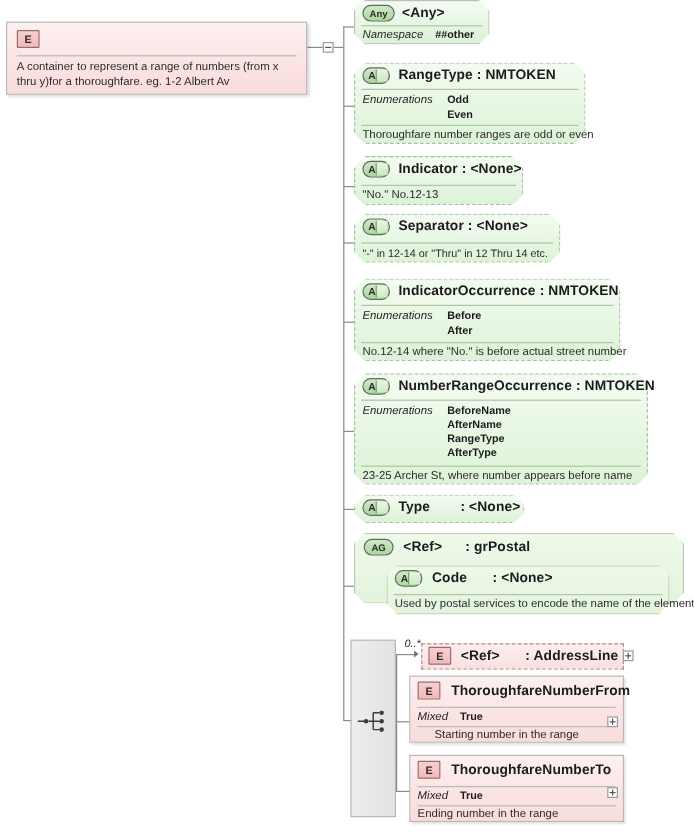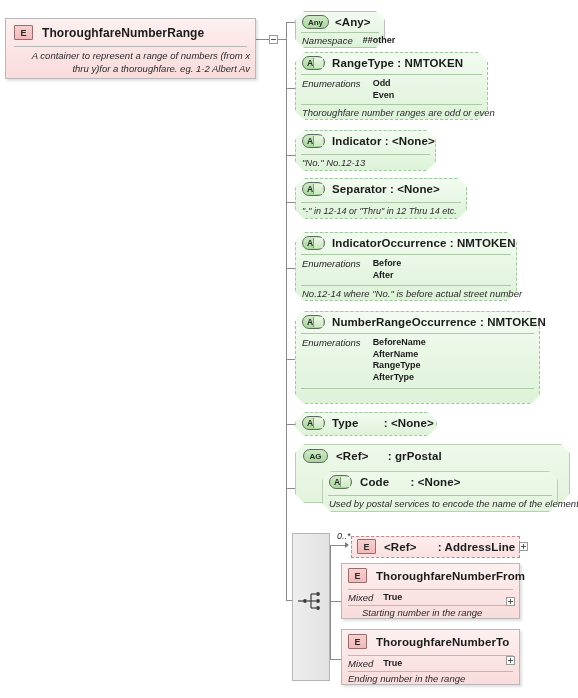--- a/index.html
+++ b/index.html
@@ -69,22 +69,22 @@
             background:linear-gradient(180deg,#cfe9c6,#a9d79c);font-size:8px;}
   .badge.ANY{width:27px;height:14px;border:1px solid #5d6b5d;border-radius:7px;
              background:linear-gradient(180deg,#cfe9c6,#a9d79c);font-size:8px;}
 
   
   .rule{position:absolute;height:0;border-top:1px solid #b9b9b9;}
   .rule.g{border-top:1px solid #aac9a4;}
   .row{position:absolute;display:flex;align-items:flex-start;font-size:9.5px;color:#1f1f1f;white-space:nowrap;}
   .rkey{font-style:italic;font-size:9.5px;color:#252525;}
   .rval{font-weight:bold;font-size:9px;color:#1b1b1b;line-height:11.5px;}
-  .doc{position:absolute;font-style:italic;font-size:9.5px;color:#2b2b2b;
-       line-height:12.5px;white-space:nowrap;text-align:right;}
+  .doc{position:absolute;font-size:9.5px;color:#2b2b2b;
+       line-height:12.5px;white-space:nowrap;}
   .doc.wrap{white-space:normal;}
 
   
   .ln{position:absolute;background:#8a8a8a;}
   .ln.h{height:1px;}
   .ln.v{width:1px;}
   .arrow{position:absolute;width:0;height:0;border-top:3px solid transparent;
          border-bottom:3px solid transparent;border-left:4px solid #7a7a7a;}
 
   .pmbox{position:absolute;width:9px;height:9px;box-sizing:border-box;
@@ -117,27 +117,26 @@
   <div class="ln h" style="left:286px;top:268px;width:9px;"></div>
   <div class="ln h" style="left:286px;top:359px;width:9px;"></div>
   <div class="ln h" style="left:286px;top:424px;width:9px;"></div>
   <div class="ln h" style="left:286px;top:488px;width:9px;"></div>
   <div class="ln h" style="left:286px;top:600px;width:9px;"></div>
 
   <div class="node el" style="left:5px;top:18px;width:251px;height:61px;">
     <div class="nbox"></div>
     <div class="hdr" style="left:9px;top:7px;">
       <span class="badge E">E</span>
-      <span class="ttl" style="margin-left:9px;font-size:12px;">ThoroughfareNumberRange</span>
     </div>
     <div class="rule" style="left:9px;right:9px;top:28px;"></div>
     <div class="doc wrap" style="left:9px;top:32px;width:236px;">A container to represent a range of numbers (from x thru y)for a thoroughfare. eg. 1-2 Albert Av</div>
   </div>
 
-  <div class="node any oct" style="left:295px;top:11px;width:90px;height:37px;">
+  <div class="node any oct" style="left:295px;top:0;width:113px;height:37px;">
     <div class="nbox"></div>
     <div class="hdr" style="left:7px;top:4px;">
       <span class="badge ANY">Any</span>
       <span class="ttl" style="margin-left:6px;text-align:center;">&lt;Any&gt;</span>
     </div>
     <div class="rule g" style="left:6px;right:6px;top:21px;"></div>
     <div class="row" style="left:7px;top:24px;">
       <span class="rkey">Namespace</span>
       <span class="rval" style="margin-left:10px;">##other</span>
     </div>
@@ -244,20 +243,21 @@
     <div class="row" style="left:7px;top:26px;">
       <span class="rkey">Enumerations</span>
       <span style="display:inline-block;margin-left:12px;">
         <span class="rval" style="display:block;">BeforeName</span>
         <span class="rval" style="display:block;">AfterName</span>
         <span class="rval" style="display:block;">RangeType</span>
         <span class="rval" style="display:block;">AfterType</span>
       </span>
     </div>
     <div class="rule g" style="left:6px;right:6px;top:77px;"></div>
+    <div class="doc" style="left:7px;top:80px;">23-25 Archer St, where number appears before name</div>
   </div>
 
   <div class="node at oct" style="left:295px;top:412px;width:142px;height:24px;">
     <div class="nbox"></div>
     <div class="hdr" style="left:7px;top:4px;">
       <span class="badge A">
           <b>A</b>
           <i></i>
         </span>
       <span class="ttl" style="margin-left:7px;">

